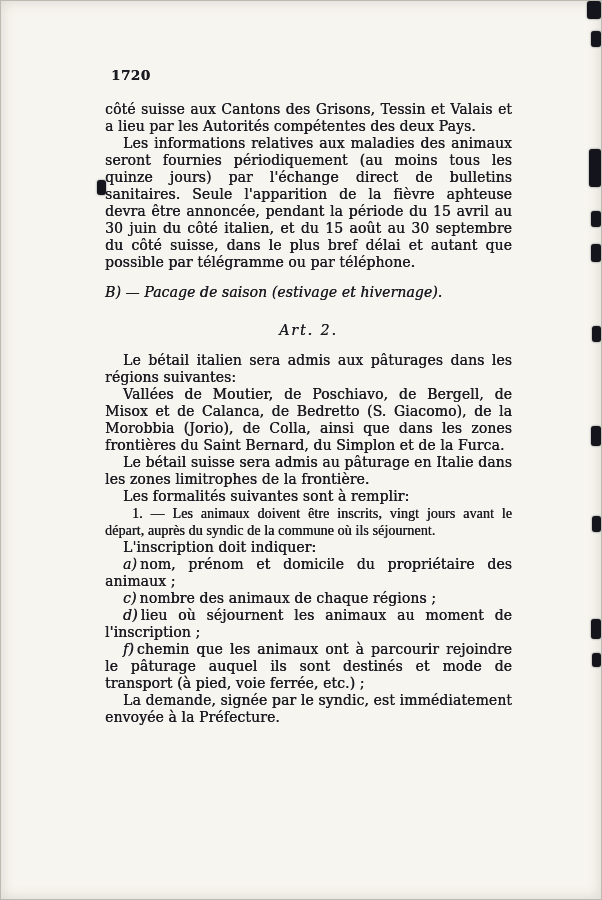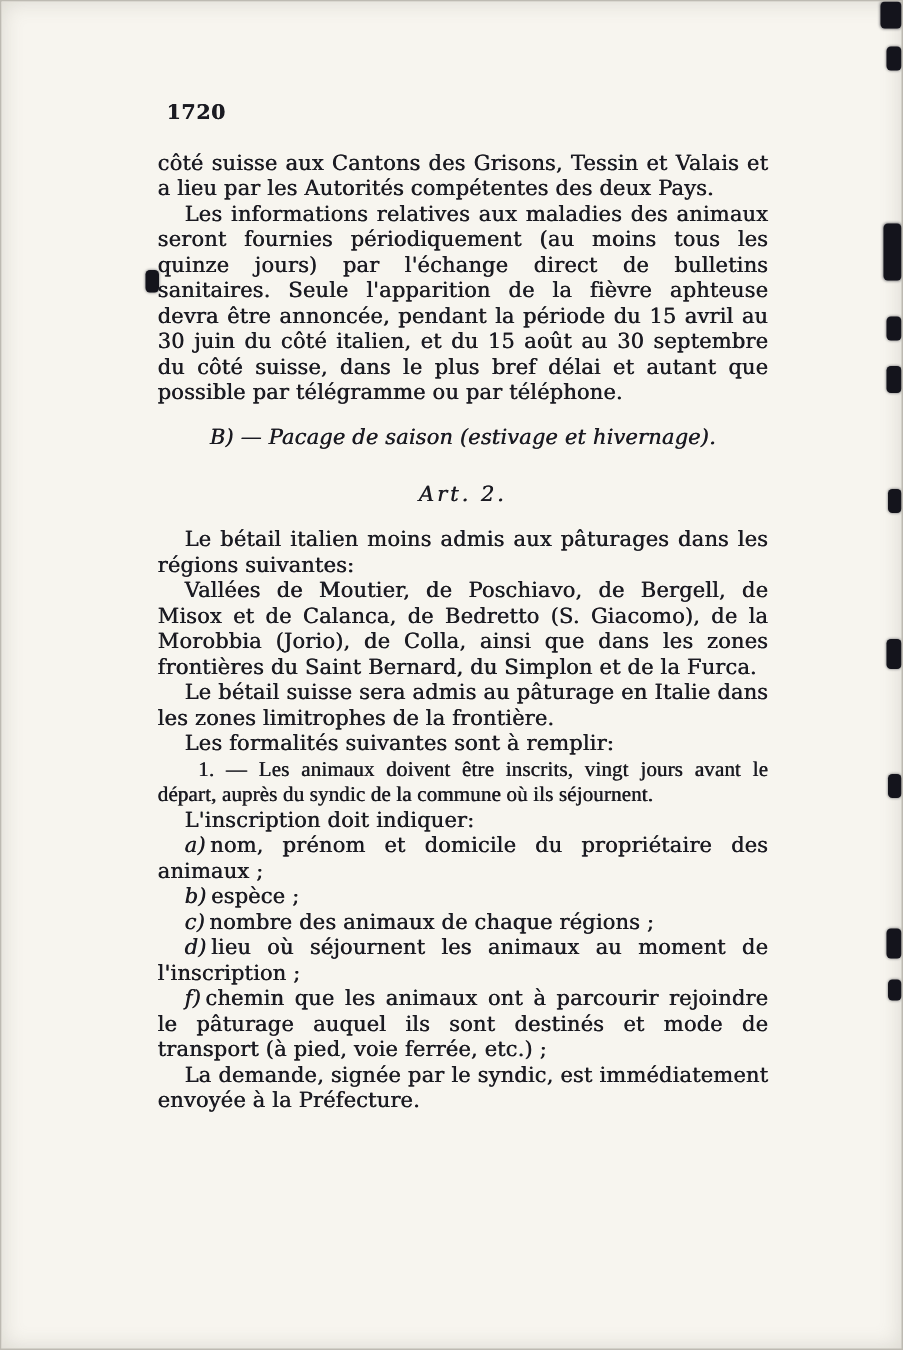--- a/index.html
+++ b/index.html
@@ -37,21 +37,20 @@
     line-height: 17px;
     text-align: justify;
     letter-spacing: 0.1px;
     text-shadow: 0.35px 0 0 currentColor;
   }
   .para { margin: 0; }
   .indent { text-indent: 18px; }
   .indent-lg { text-indent: 27px; font-family: Liberation Serif, serif; }
   .section-heading {
     margin: 13px 0 0 0;
-    text-align: center;
     text-indent: 0;
     font-style: italic;
   }
   .article-heading {
     margin: 21px 0 13px 0;
     text-align: center;
     text-indent: 0;
     letter-spacing: 2px;
     font-style: italic;
   }
@@ -74,29 +73,28 @@
   <div class="page-number">1720</div>
 
   <div class="text-block">
 
     <p class="para">côté suisse aux Cantons des Grisons, Tessin et Valais et a lieu par les Autorités compétentes des deux Pays.</p>
     <p class="para indent">Les informations relatives aux maladies des animaux seront fournies périodiquement (au moins tous les quinze jours) par l'échange direct de bulletins sanitaires. Seule l'apparition de la fièvre aphteuse devra être annoncée, pendant la période du 15 avril au 30 juin du côté italien, et du 15 août au 30 septembre du côté suisse, dans le plus bref délai et autant que possible par télégramme ou par téléphone.</p>
 
     <p class="para section-heading">B) — Pacage de saison (estivage et hivernage).</p>
     <p class="para article-heading">Art. 2.</p>
 
-    <p class="para indent">Le bétail italien moins admis aux pâturages dans les régions suivantes:</p>
+    <p class="para indent">Le bétail italien sera admis aux pâturages dans les régions suivantes:</p>
     <p class="para indent">Vallées de Moutier, de Poschiavo, de Bergell, de Misox et de Calanca, de Bedretto (S. Giacomo), de la Morobbia (Jorio), de Colla, ainsi que dans les zones frontières du Saint Bernard, du Simplon et de la Furca.</p>
     <p class="para indent">Le bétail suisse sera admis au pâturage en Italie dans les zones limitrophes de la frontière.</p>
     <p class="para indent">Les formalités suivantes sont à remplir:</p>
     <p class="para indent-lg">1. — Les animaux doivent être inscrits, vingt jours avant le départ, auprès du syndic de la commune où ils séjournent.</p>
     <p class="para indent">L'inscription doit indiquer:</p>
 
     <p class="para indent"><span class="marker">a)</span><span>nom, prénom et domicile du propriétaire des animaux ;</span></p>
-    <p class="para indent"><span class="marker">b)</span><span>espèce ;</span></p>
     <p class="para indent"><span class="marker">c)</span><span>nombre des animaux de chaque régions ;</span></p>
     <p class="para indent"><span class="marker">d)</span><span>lieu où séjournent les animaux au moment de l'inscription ;</span></p>
     <p class="para indent"><span class="marker">f)</span><span>chemin que les animaux ont à parcourir rejoindre le pâturage auquel ils sont destinés et mode de transport (à pied, voie ferrée, etc.) ;</span></p>
 
     <p class="para indent">La demande, signée par le syndic, est immédiatement envoyée à la Préfecture.</p>
 
   </div>
 
   <div class="artifact" style="top:0; right:0; width:14px; height:18px;"></div>
   <div class="artifact" style="top:30px; right:0; width:10px; height:16px;"></div>

